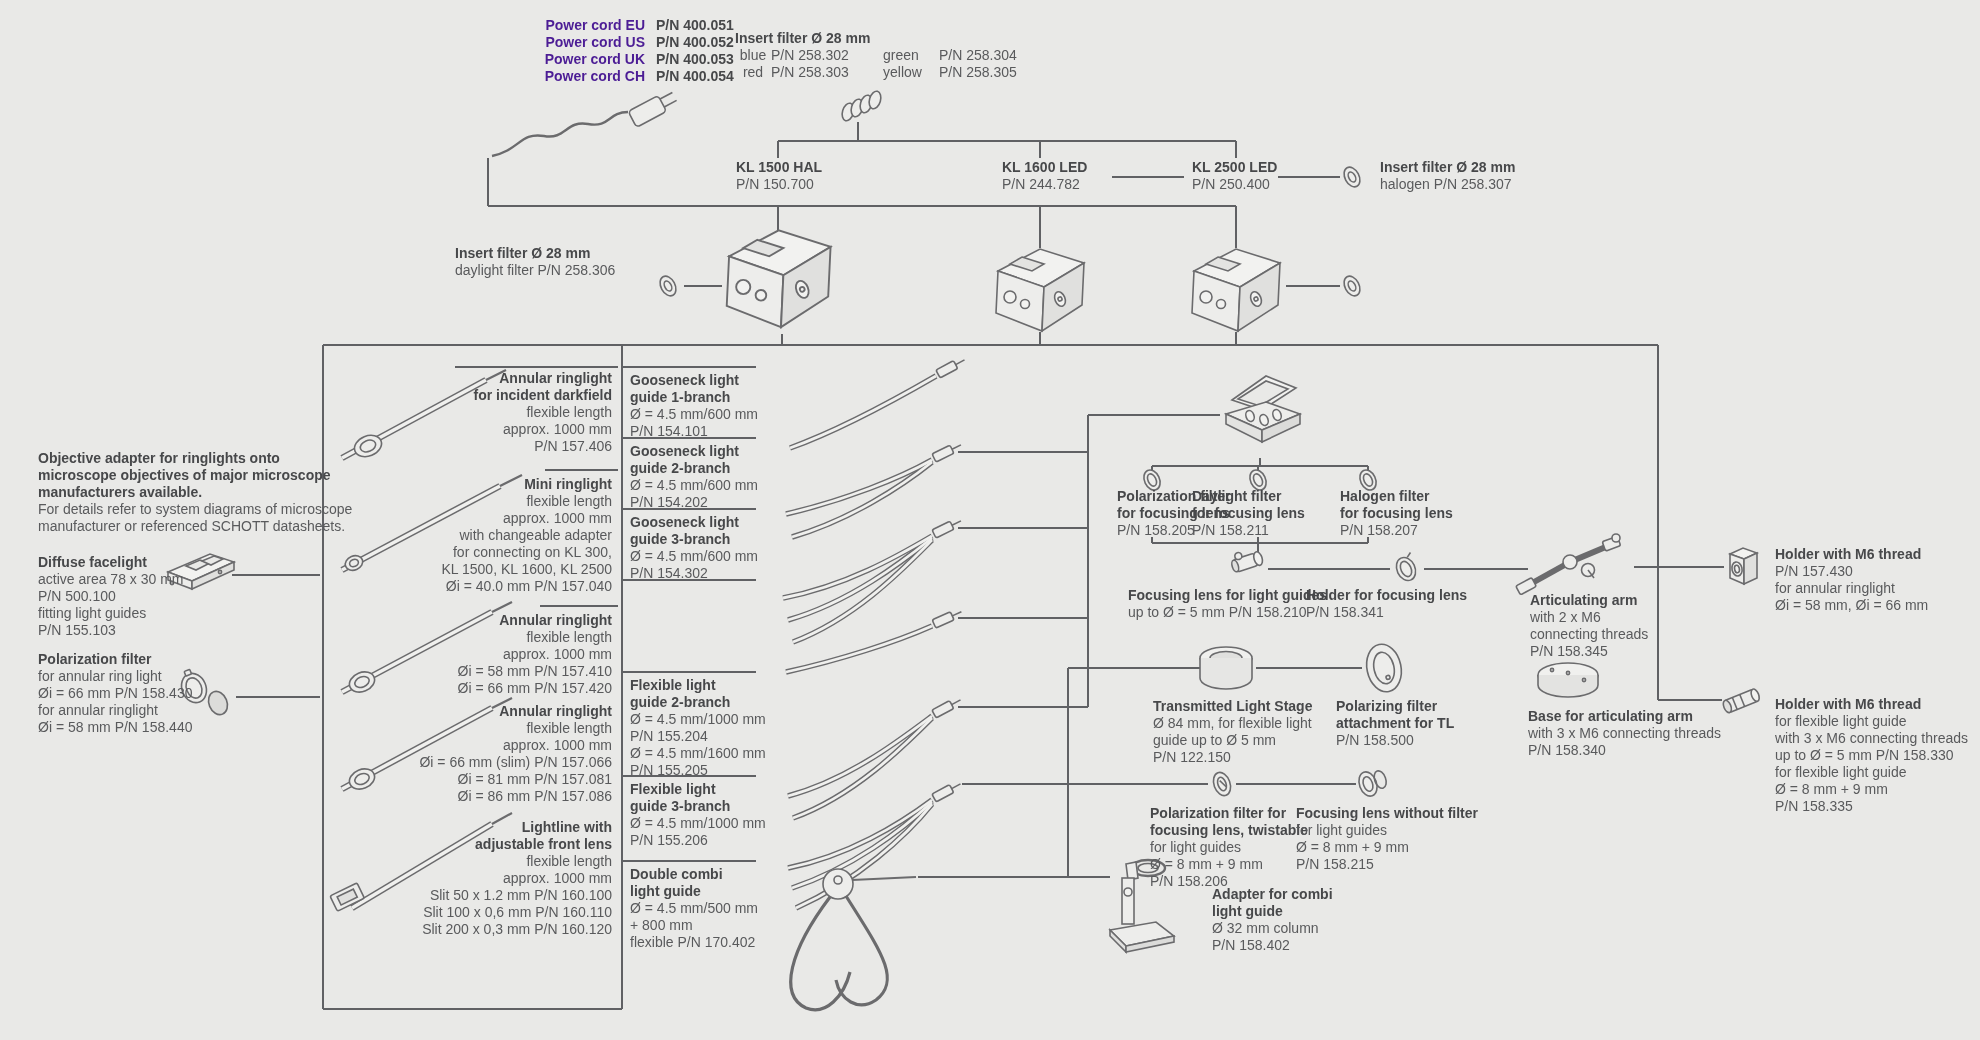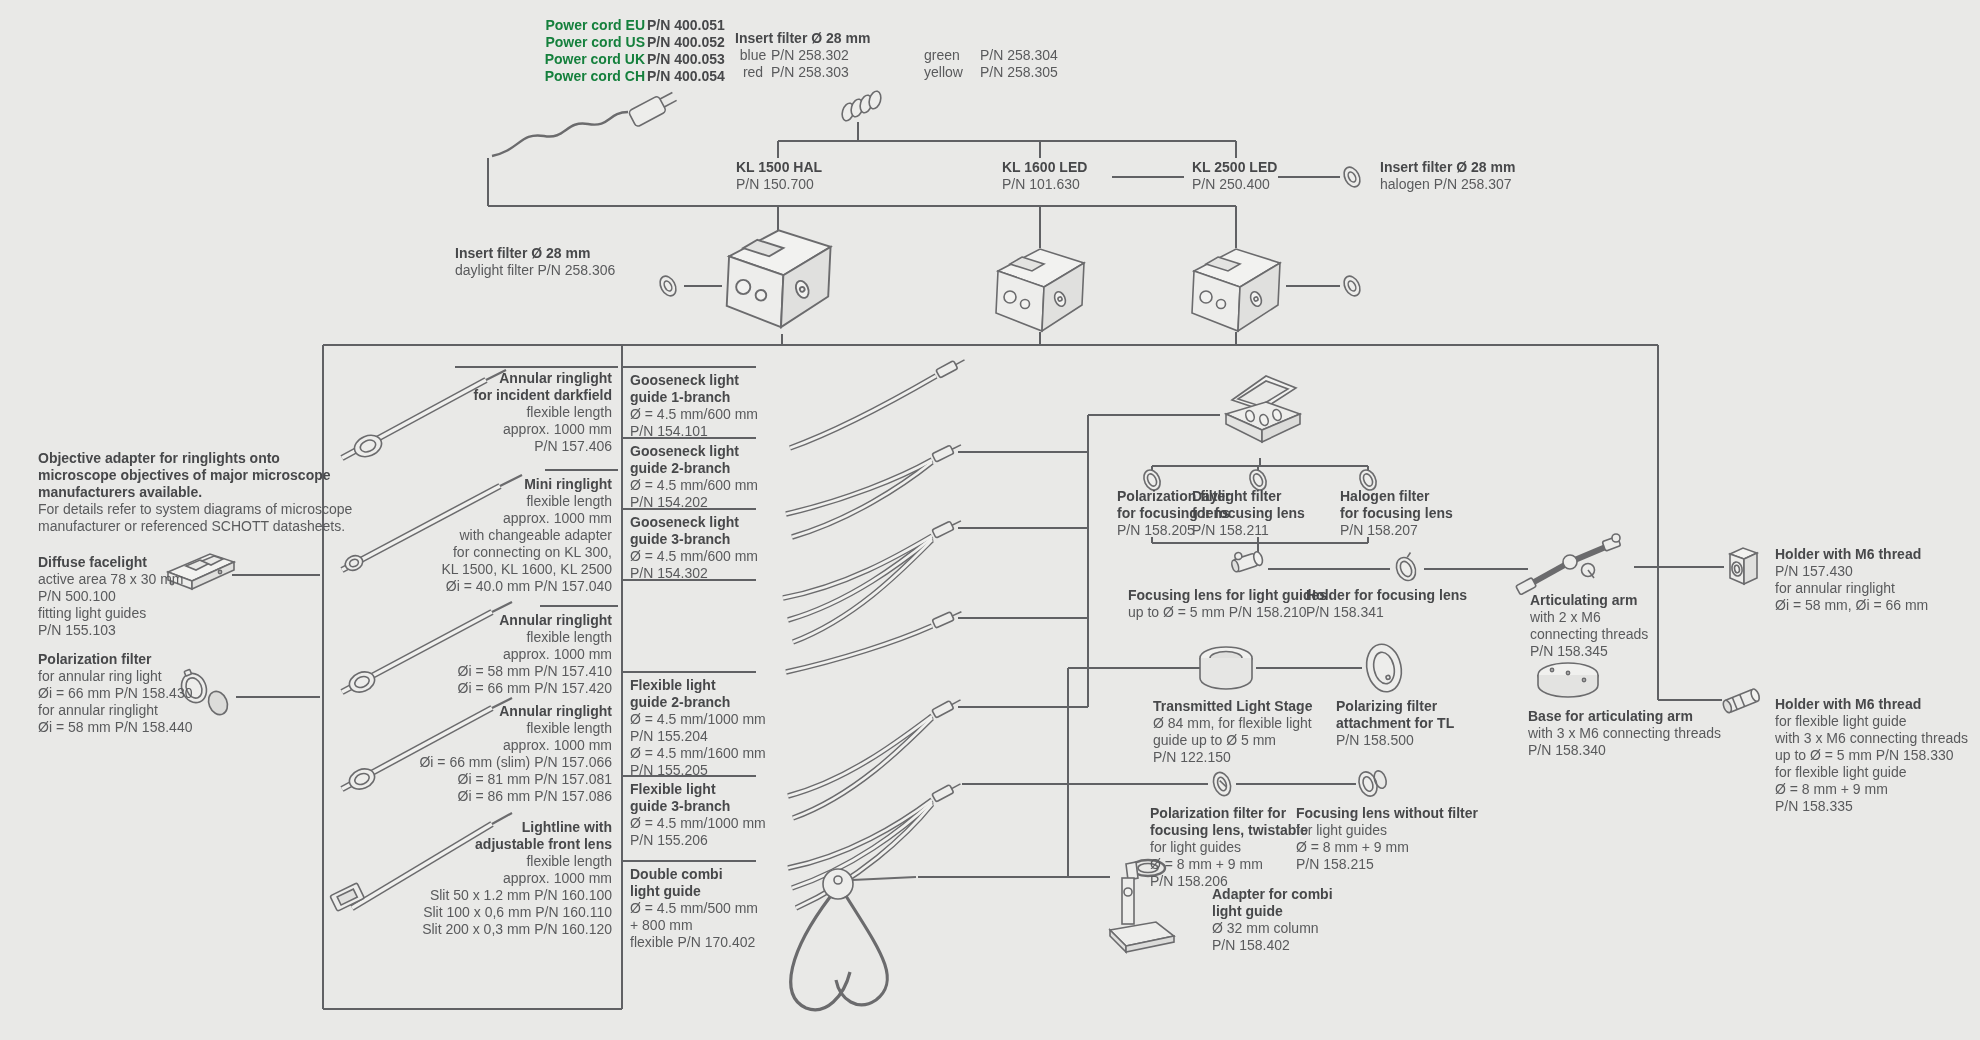--- a/index.html
+++ b/index.html
@@ -2,24 +2,24 @@
 <html><head>
 <meta charset="utf-8">
 <style>
   html,body{margin:0;padding:0;background:#b9b9b7;}
   #stage{position:relative;width:1980px;height:1040px;background:#e9e9e7;overflow:hidden;
          font-family:"Liberation Sans",sans-serif;color:#595a5c;}
   svg.layer{position:absolute;left:0;top:0;}
   .blk{position:absolute;font-size:14px;line-height:17px;white-space:nowrap;color:#595a5c;}
   .blk .tl.b{font-weight:bold;color:#47484a;}
   .ra{text-align:right;}
-  .pc .lbl{display:inline-block;width:190px;text-align:right;font-weight:bold;color:#15803d;}
-  .pc .pn{margin-left:2px;}
+  .pc .lbl{display:inline-block;width:190px;text-align:right;font-weight:bold;color:#4c1d95;}
+  .pc .pn{margin-left:11px;}
   .ifs .c{display:inline-block;}
-  .ifs .c0{width:36px;text-align:center;} .ifs .c1{width:112px;} .ifs .c2{width:56px;margin-left:41px;}
+  .ifs .c0{width:36px;text-align:center;} .ifs .c1{width:112px;} .ifs .c2{width:56px;}
   .title-line{font-weight:bold;color:#47484a;}
 </style>
 </head>
 <body>
 
 <div id="stage">
 
 <svg class="layer" width="1980" height="1040" viewBox="0 0 1980 1040">
   <g stroke="#606164" stroke-width="2" fill="none" shape-rendering="crispEdges">
 
@@ -437,21 +437,21 @@
         <div class="tl"><span class="c c0">red</span><span class="c c1">P/N 258.303</span><span class="c c2">yellow</span><span class="c c3">P/N 258.305</span></div>
       </div>
 </div>
 
 <div class="blk" style="left:736px;top:159px">
       <div class="tl b">KL 1500 HAL</div>
       <div class="tl">P/N 150.700</div>
     </div>
 <div class="blk" style="left:1002px;top:159px">
       <div class="tl b">KL 1600 LED</div>
-      <div class="tl">P/N 101.630</div>
+      <div class="tl">P/N 244.782</div>
     </div>
 <div class="blk" style="left:1192px;top:159px">
       <div class="tl b">KL 2500 LED</div>
       <div class="tl">P/N 250.400</div>
     </div>
 <div class="blk" style="left:1380px;top:159px">
       <div class="tl b">Insert filter Ø 28 mm</div>
       <div class="tl">halogen  P/N 258.307</div>
     </div>
 <div class="blk" style="left:455px;top:245px">

